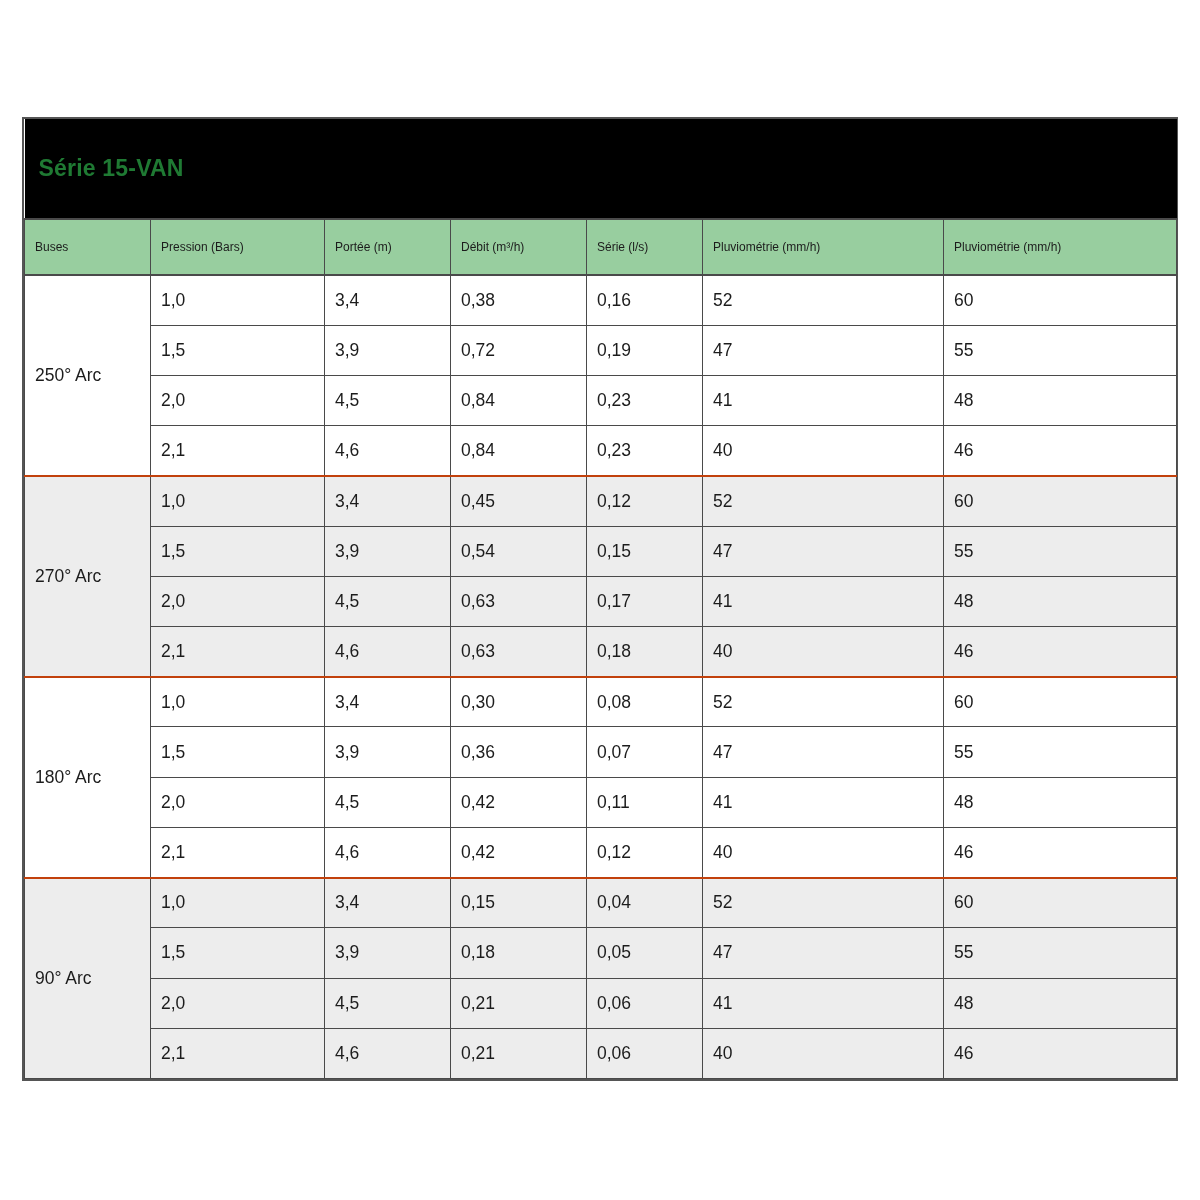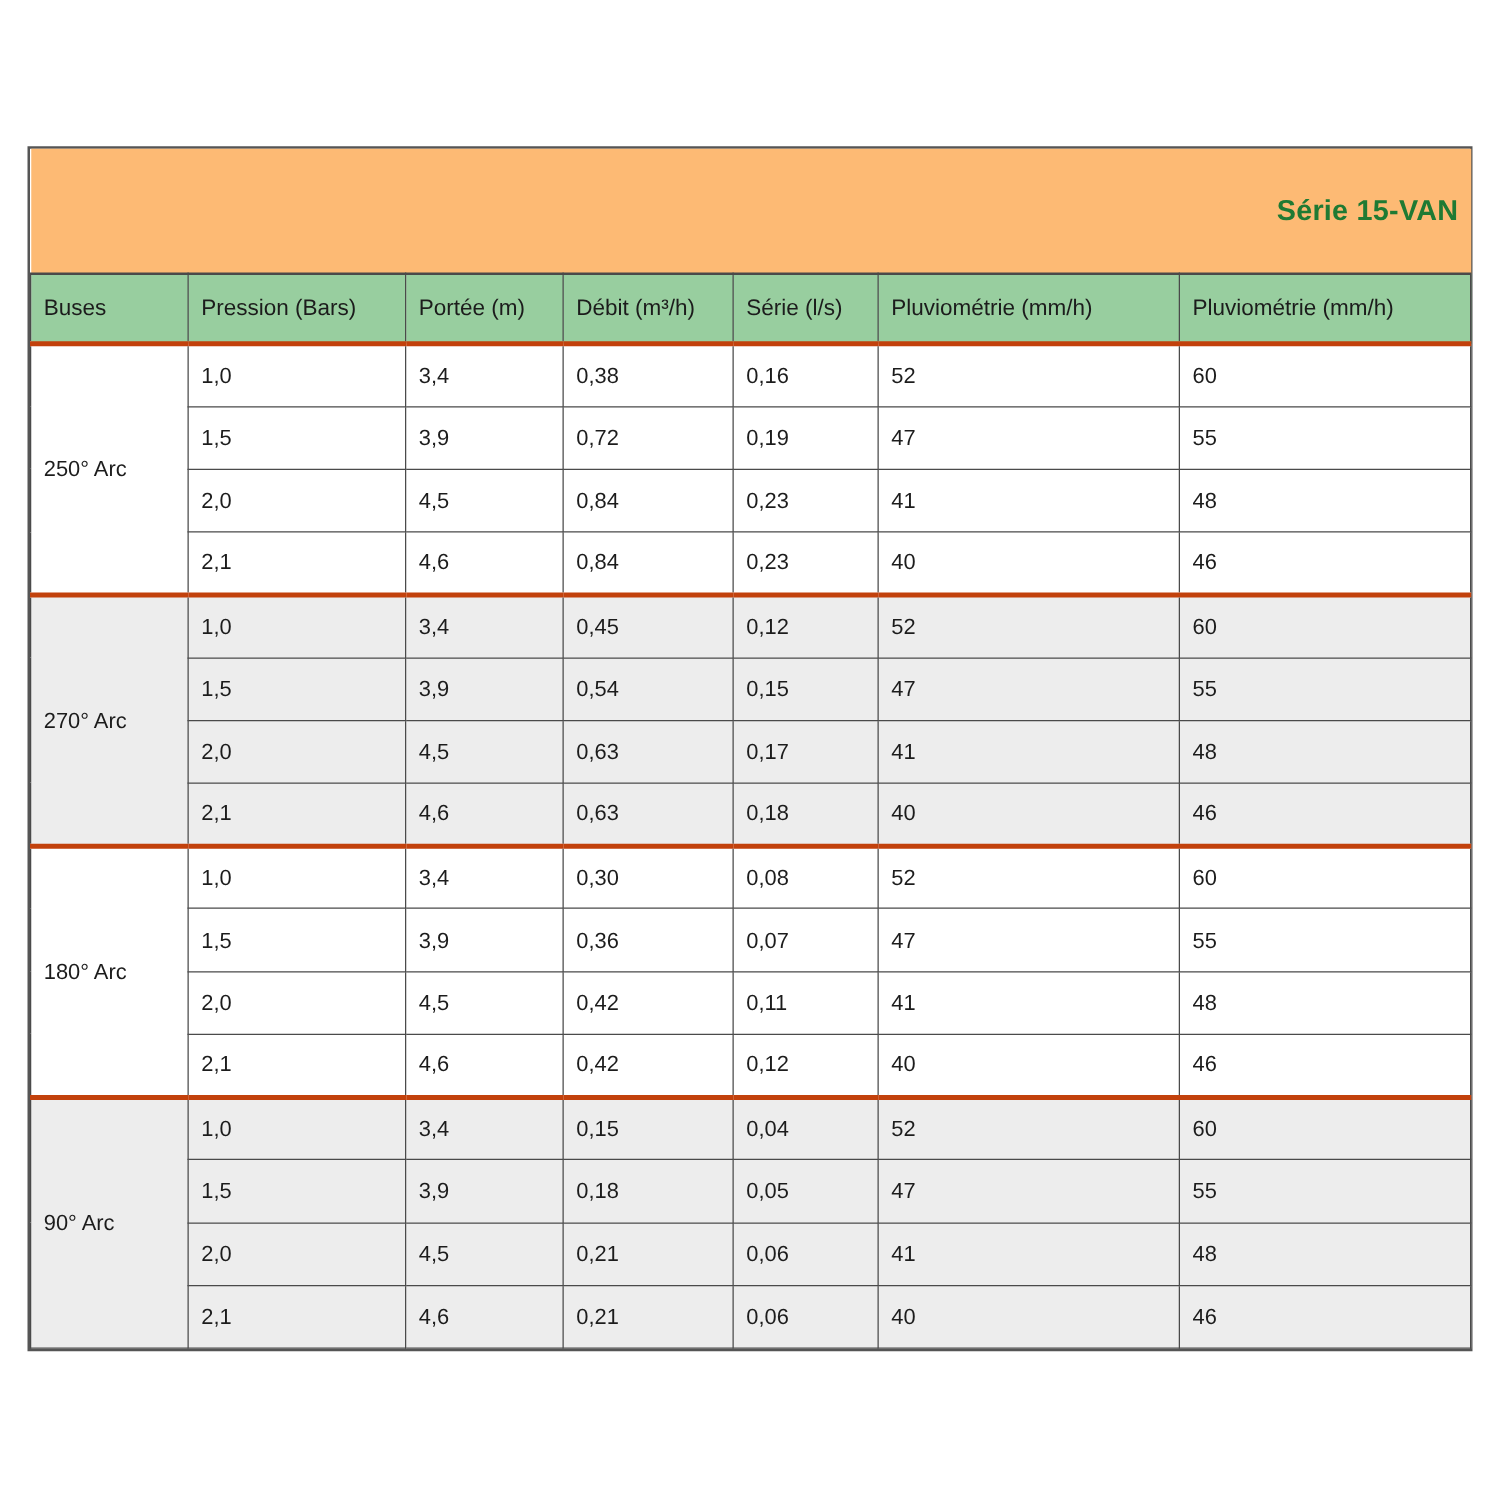--- a/index.html
+++ b/index.html
@@ -39,59 +39,58 @@
     border: 1px solid #4a4a4a;
     padding: 0 10px;
     text-align: left;
     vertical-align: middle;
     font-weight: normal;
     box-sizing: border-box;
   }
   
   tr.title-row td {
     height: 96px;
-    background: #fdba74;
+    background: #000000;
     border-left: none;
     border-right: none;
     border-top: none;
     border-bottom: 2px solid #4a4a4a;
     padding-left: 14px;
     vertical-align: middle;
-    text-align: right;
   }
   .series-title {
     color: #1f7a33;
     font-weight: bold;
     font-size: 23px;
     letter-spacing: 0.2px;
   }
   
   tr.head-row th {
     background: #98ce9f;
     height: 54px;
-    font-size: 18px;
+    font-size: 12px;
     color: #1c1c1c;
     border-top: 2px solid #4a4a4a;
     border-bottom: 2px solid #4a4a4a;
   }
   
   tr.data-row td {
     height: 48.3px;
     font-size: 17.5px;
   }
   tr.data-row.band td { background: #ededed; }
   tr.data-row.plain td { background: #ffffff; }
 
   td.arc-cell {
     text-align: left;
     padding-left: 14px;
     font-size: 17px;
     vertical-align: middle;
   }
-  tr.sec-start td { border-top: 4px solid #c2410c; }
+  tr.sec-start td { border-top: 2px solid #c2410c; }
 
   
   col.c0 { width: 126px; }
   col.c1 { width: 174px; }
   col.c2 { width: 126px; }
   col.c3 { width: 136px; }
   col.c4 { width: 116px; }
   col.c5 { width: 241px; }
   col.c6 { width: 233px; }
 </style>

